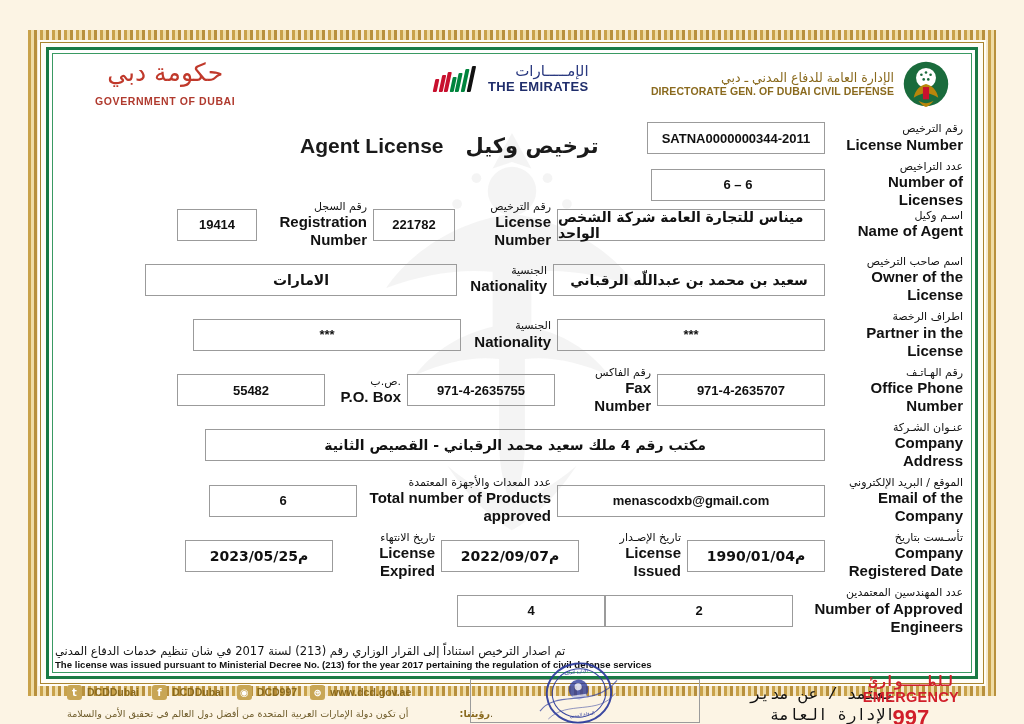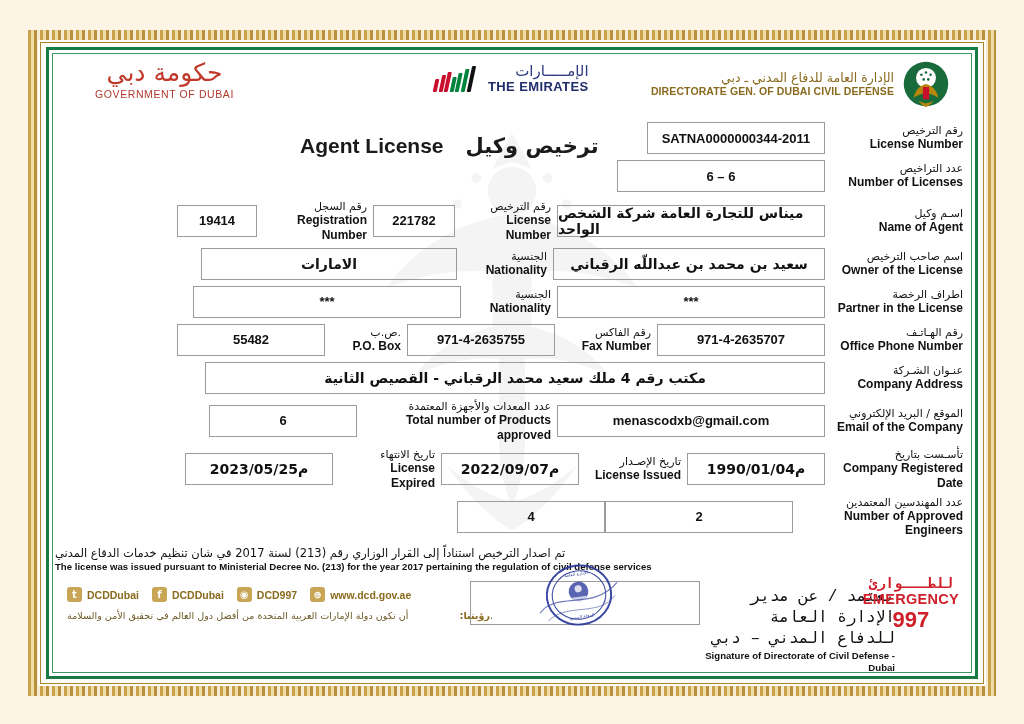--- a/index.html
+++ b/index.html
@@ -44,21 +44,21 @@
     position:absolute;left:50%;top:330px;transform:translate(-50%,-50%);
     width:330px;height:420px;opacity:.07;pointer-events:none;z-index:0;
   }
   
   .content{position:absolute;left:55px;top:56px;right:55px;bottom:54px;z-index:2;}
 
   
   .header{position:relative;height:66px;}
   .logo-dubai{position:absolute;left:40px;top:4px;text-align:center;}
   .logo-dubai .ar{font-family:"DejaVu Sans",sans-serif;font-size:25px;color:#c0392b;line-height:1;letter-spacing:-1px;}
-  .logo-dubai .en{font-size:10.5px;color:#b03a2e;letter-spacing:.6px;font-weight:normal;margin-top:3px;}
+  .logo-dubai .en{font-size:10.5px;color:#b03a2e;letter-spacing:.6px;font-weight:bold;margin-top:10px;}
 
   .logo-emirates{position:absolute;left:50%;transform:translateX(-50%);top:8px;display:flex;align-items:center;gap:15px;}
   .flagbars{display:flex;align-items:flex-end;gap:1.6px;height:26px;transform:skewX(-12deg);}
   .flagbars i{display:block;width:4px;border-radius:1px;}
   .emirates-text{text-align:right;line-height:1.05;}
   .emirates-text .ar{font-family:"DejaVu Sans",sans-serif;font-size:15px;color:#2b3a80;letter-spacing:1px;}
   .emirates-text .en{font-size:13px;font-weight:bold;color:#1f2d6b;letter-spacing:.4px;}
 
   .logo-dcd{position:absolute;right:20px;top:5px;display:flex;align-items:center;gap:9px;}
   .dcd-text{text-align:right;line-height:1.25;}
@@ -69,21 +69,21 @@
   
   .title-zone{position:relative;height:78px;}
   .title{position:absolute;left:245px;top:12px;display:flex;align-items:center;gap:22px;}
   .title .en{font-size:21px;font-weight:bold;color:#1a1a1a;}
   .title .ar{font-family:"DejaVu Sans",sans-serif;font-size:21px;font-weight:bold;color:#1a1a1a;}
 
   
   .row{display:flex;align-items:center;justify-content:flex-end;margin-bottom:6px;}
   .lbl{text-align:right;line-height:1.2;padding:0 6px 0 10px;flex:none;}
   .lbl .ar{font-family:"DejaVu Sans",sans-serif;font-size:11px;color:#111;display:block;}
-  .lbl .en{font-size:12px;font-weight:bold;color:#111;display:block;}
+  .lbl .en{font-size:15px;font-weight:bold;color:#111;display:block;}
   .box{
     border:1px solid #9b9b9b;background:transparent;
     height:32px;display:flex;align-items:center;justify-content:center;
     font-size:13px;font-weight:bold;color:#111;box-sizing:border-box;
   }
   .box.ar{font-family:"DejaVu Sans",sans-serif;font-size:14px;}
   .lbl-w{width:128px;}
   .lbl-w-wide{width:160px;}
   .lbl-w-xwide{width:184px;}
 
@@ -188,21 +188,21 @@
 
       <div class="row" style="margin-bottom:6px;">
         <div class="box" style="width:178px">SATNA0000000344-2011</div>
         <div class="lbl lbl-w">
           <span class="ar">رقم الترخيص</span>
           <span class="en">License Number</span>
         </div>
       </div>
 
       <div class="row">
-        <div class="box" style="width:208px">6 – 6</div>
+        <div class="box" style="width:174px">6 – 6</div>
         <div class="lbl lbl-w">
           <span class="ar">عدد التراخيص</span>
           <span class="en">Number of Licenses</span>
         </div>
       </div>
     </div>
 
     <div class="row">
       <div class="box" style="width:80px">19414</div>
       <div class="lbl" style="width:100px">
@@ -215,21 +215,21 @@
         <span class="en">License Number</span>
       </div>
       <div class="box ar" style="width:268px">ميناس للتجارة العامة شركة الشخص الواحد</div>
       <div class="lbl lbl-w">
         <span class="ar">اسـم وكيل</span>
         <span class="en">Name of Agent</span>
       </div>
     </div>
 
     <div class="row">
-      <div class="box ar" style="width:256px">الامارات</div>
+      <div class="box ar" style="width:312px">الامارات</div>
       <div class="lbl" style="width:80px">
         <span class="ar">الجنسية</span>
         <span class="en">Nationality</span>
       </div>
       <div class="box ar" style="width:272px">سعيد بن محمد بن عبداللّه الرقباني</div>
       <div class="lbl lbl-w">
         <span class="ar">اسم صاحب الترخيص</span>
         <span class="en">Owner of the License</span>
       </div>
     </div>

